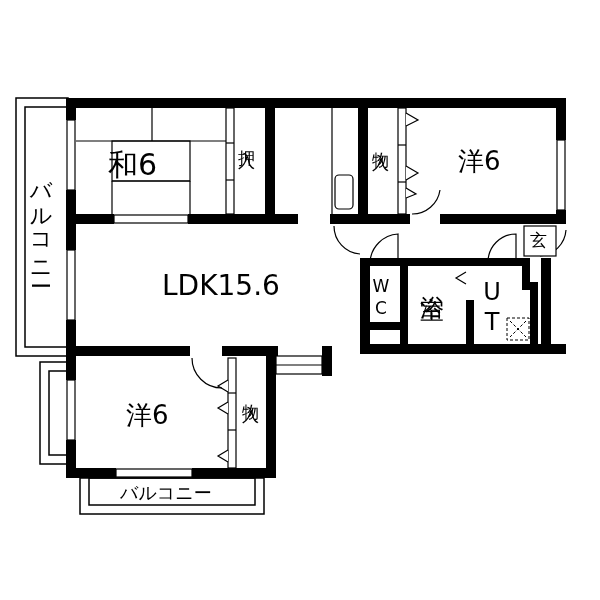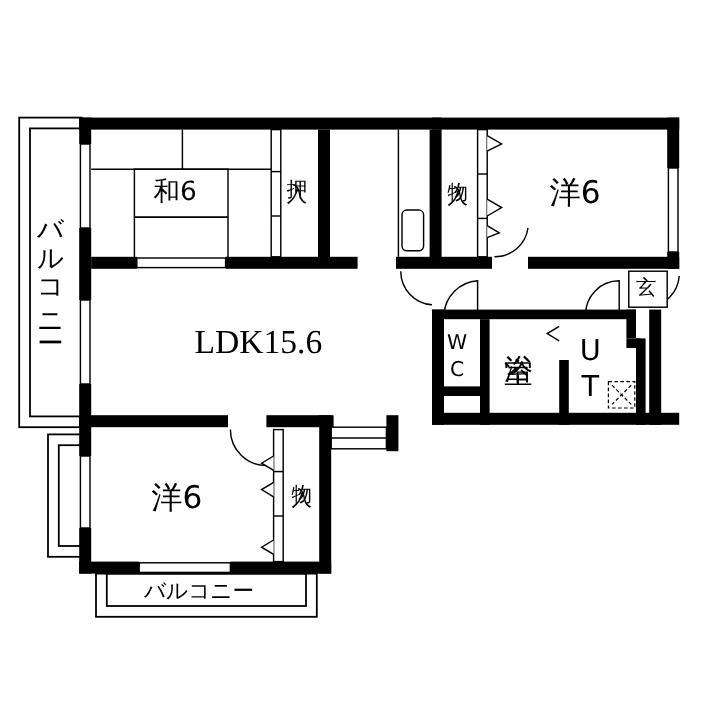--- a/index.html
+++ b/index.html
@@ -127,23 +127,23 @@
 
   <g fill="none" stroke="#000" stroke-width="1" stroke-dasharray="3,2">
     <rect x="507" y="318" width="22" height="22"></rect>
     <line x1="510" y1="321" x2="526" y2="337"></line>
     <line x1="526" y1="321" x2="510" y2="337"></line>
   </g>
 
   <rect x="524" y="226" width="32" height="30" fill="#fff" stroke="#000" stroke-width="1.2"></rect>
 </svg>
 
-<span class="lbl" style="left:128px;top:150px;font-size:22px;">和6</span>
+<span class="lbl" style="left:108px;top:150px;font-size:30px;">和6</span>
 <span class="lbl v" style="left:238px;top:136px;font-size:17px;">押入</span>
-<span class="lbl" style="left:162px;top:272px;font-size:28px;font-family:Liberation Serif, serif;">LDK15.6</span>
+<span class="lbl" style="left:162px;top:272px;font-size:28px;">LDK15.6</span>
 <span class="lbl v" style="left:372px;top:138px;font-size:17px;">物入</span>
 <span class="lbl" style="left:458px;top:148px;font-size:26px;">洋6</span>
 <span class="lbl v" style="left:372px;top:276px;font-size:17px;">WC</span>
 <span class="lbl v" style="left:420px;top:276px;font-size:24px;">浴室</span>
 <span class="lbl v" style="left:480px;top:278px;font-size:24px;">UT</span>
 <span class="lbl" style="left:530px;top:232px;font-size:17px;">玄</span>
 <span class="lbl" style="left:126px;top:402px;font-size:26px;">洋6</span>
 <span class="lbl v" style="left:242px;top:390px;font-size:17px;">物入</span>
 <span class="lbl v" style="left:30px;top:166px;font-size:22px;">バルコニー</span>
 <span class="lbl" style="left:120px;top:484px;font-size:18px;">バルコニー</span>

